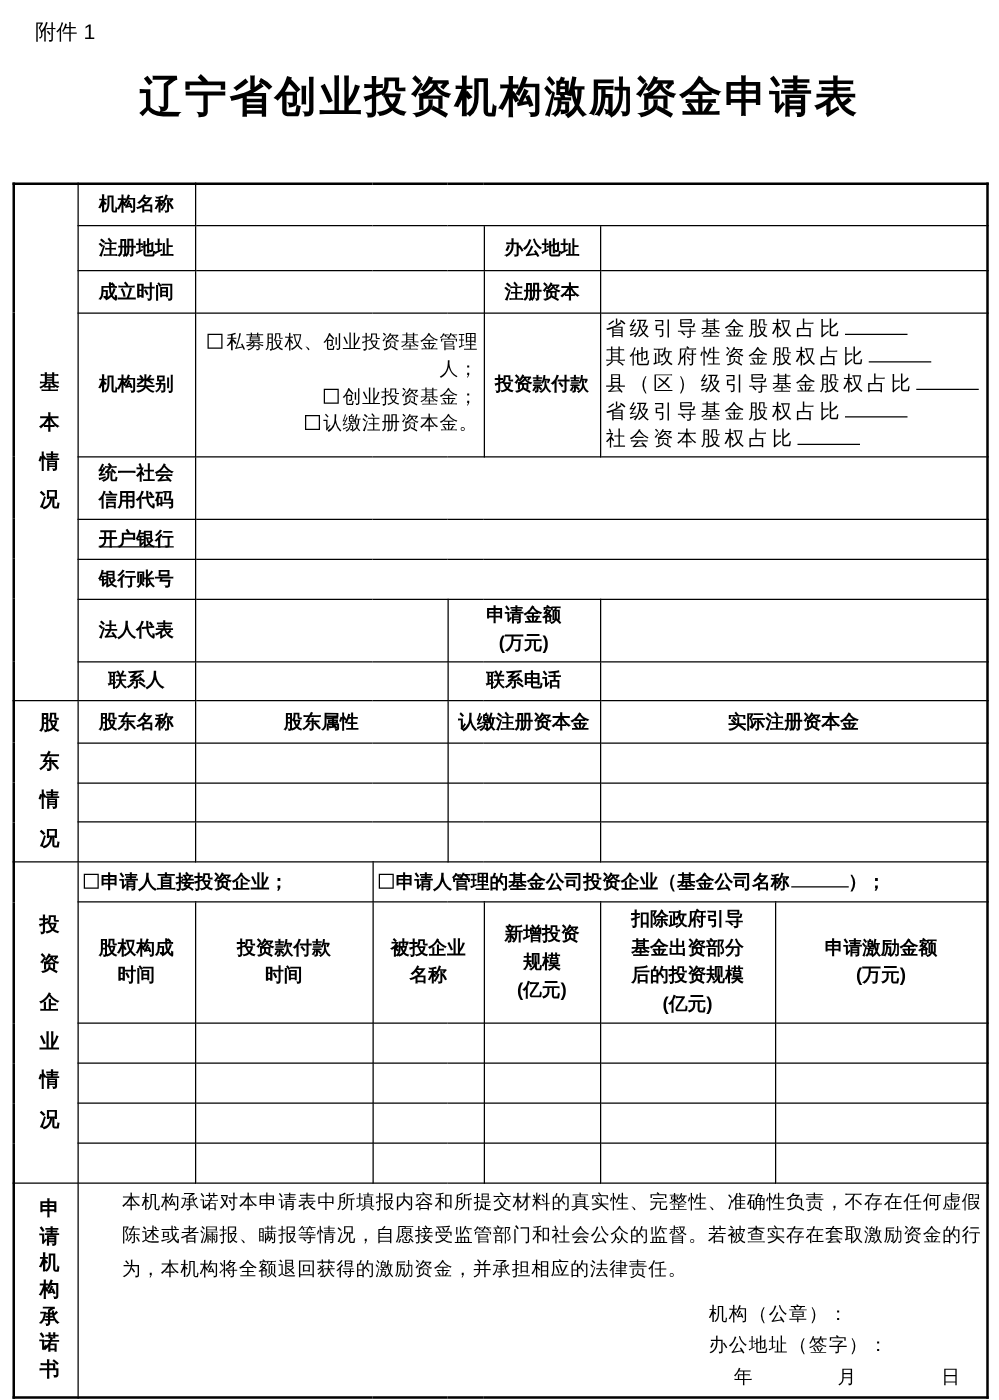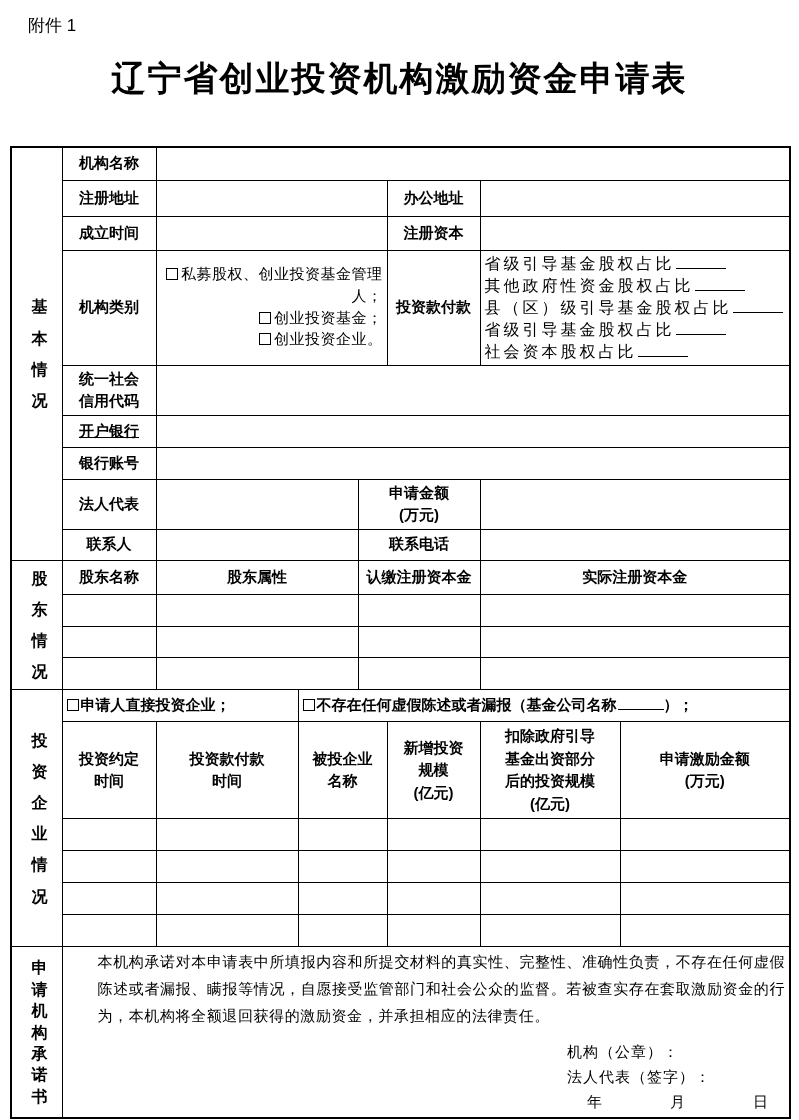--- a/index.html
+++ b/index.html
@@ -122,21 +122,21 @@
   <tr class="rh-a4">
     <td class="label">机构类别</td>
     <td colspan="3" class="cat-cell">
       <div class="cat-option">
         <span class="cb"></span><span>私募股权、创业投资基金管理人；</span>
       </div>
       <div class="cat-option">
         <span class="cb"></span><span>创业投资基金；</span>
       </div>
       <div class="cat-option">
-        <span class="cb"></span><span>创业投资企业。</span>
+        <span class="cb"></span><span>认缴注册资本金。</span>
       </div>
     </td>
     <td class="label">投资款付款</td>
     <td colspan="2" class="equity-cell">
       <div class="equity-line"><span>省级引导基金股权占比</span><span class="blank"></span></div>
       <div class="equity-line"><span>其他政府性资金股权占比</span><span class="blank"></span></div>
       <div class="equity-line"><span>县（区）级引导基金股权占比</span><span class="blank"></span></div>
       <div class="equity-line"><span>省级引导基金股权占比</span><span class="blank"></span></div>
       <div class="equity-line"><span>社会资本股权占比</span><span class="blank"></span></div>
     </td>
@@ -197,25 +197,25 @@
   </tr>
 
   <tr class="rh-i0">
     <td rowspan="6">
       <div class="vlabel">投资企业情况</div>
     </td>
     <td colspan="2" class="inv-option">
       <span class="cb"></span><span>申请人直接投资企业；</span>
     </td>
     <td colspan="5" class="inv-option">
-      <span class="cb"></span><span>不存在任何虚假陈述或者漏报（基金公司名称</span><span class="blank blank-sm"></span><span>）；</span>
+      <span class="cb"></span><span>申请人管理的基金公司投资企业（基金公司名称</span><span class="blank blank-sm"></span><span>）；</span>
     </td>
   </tr>
   <tr class="rh-i1">
-    <td class="label pre">投资约定
+    <td class="label pre">股权构成
 时间</td>
     <td class="label pre">投资款付款
 时间</td>
     <td colspan="2" class="label pre">被投企业
 名称</td>
     <td class="label pre">新增投资
 规模
 (亿元)</td>
     <td class="label pre">扣除政府引导
 基金出资部分
@@ -258,21 +258,21 @@
   </tr>
 
   <tr class="rh-c">
     <td>
       <div class="vlabel vlabel-tight">申请机构承诺书</div>
     </td>
     <td colspan="7" class="commit-cell">
       <div class="commit-text">本机构承诺对本申请表中所填报内容和所提交材料的真实性、完整性、准确性负责，不存在任何虚假陈述或者漏报、瞒报等情况，自愿接受监管部门和社会公众的监督。若被查实存在套取激励资金的行为，本机构将全额退回获得的激励资金，并承担相应的法律责任。</div>
       <div class="sign-block">
         <div>机构（公章）：</div>
-        <div>法人代表（签字）：</div>
+        <div>办公地址（签字）：</div>
         <div class="date-line">
           <span>年</span>
           <span>月</span>
           <span>日</span>
         </div>
       </div>
     </td>
   </tr>
 </tbody>
   </table>

